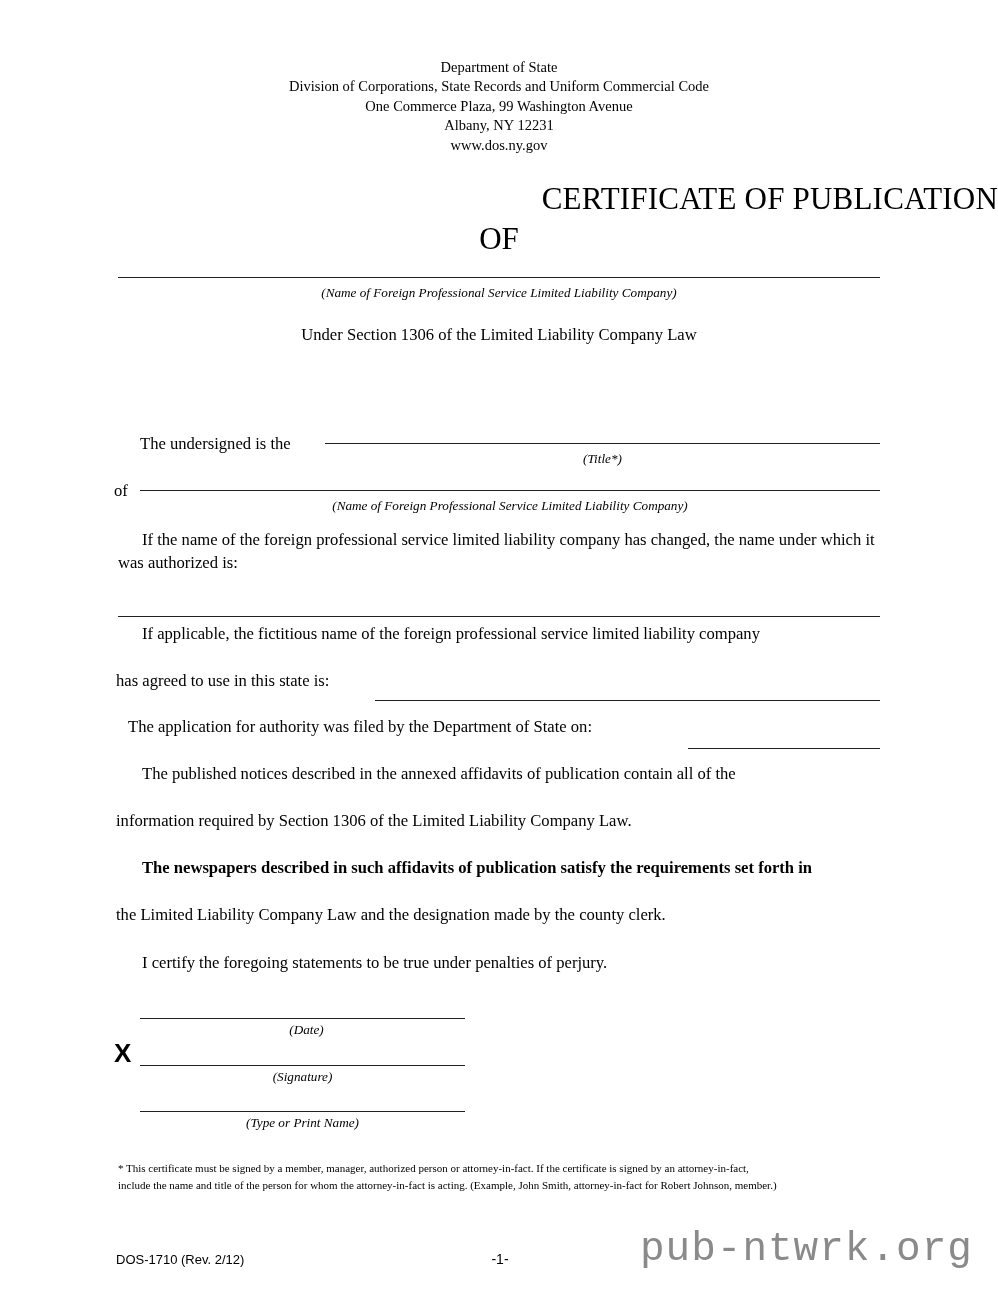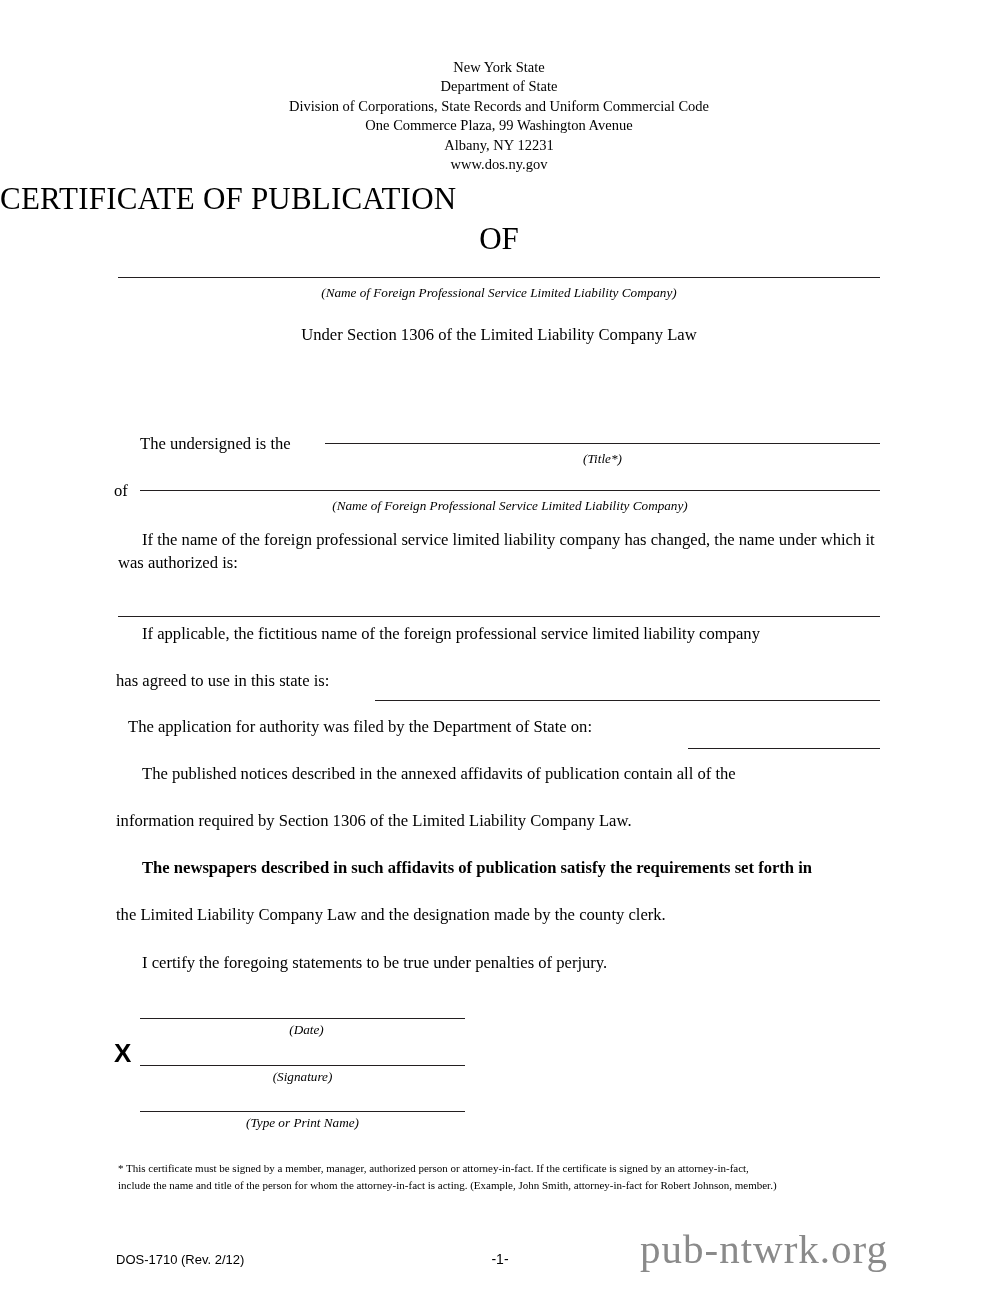--- a/index.html
+++ b/index.html
@@ -30,21 +30,21 @@
     line-height: 19.4px;
   }
   .agency-header div { white-space: nowrap; }
 
   
   .doc-title {
     position: absolute;
     left: 0;
     top: 178px;
     width: 998px;
-    text-align: left;
+    text-align: right;
     font-size: 31px;
     line-height: 42px;
     letter-spacing: 0.2px;
   }
   .doc-title-of {
     position: absolute;
     left: 0;
     top: 218px;
     width: 998px;
     text-align: center;
@@ -126,21 +126,20 @@
     letter-spacing: 1px;
     white-space: nowrap;
   }
 </style>
 </head>
 <body>
 
 <div id="page">
 
   <div class="agency-header">
-    <div>New York State</div>
     <div>Department of State</div>
     <div>Division of Corporations, State Records and Uniform Commercial Code</div>
     <div>One Commerce Plaza, 99 Washington Avenue</div>
     <div>Albany, NY 12231</div>
     <div>www.dos.ny.gov</div>
   </div>
 
   <div class="doc-title">CERTIFICATE OF PUBLICATION</div>
   <div class="doc-title-of">OF</div>
 
@@ -184,15 +183,15 @@
 
   <div class="rule-thin" style="left:140px; top:1111px; width:325px;"></div>
   <div class="caption" style="left:140px; top:1115px; width:325px;">(Type or Print Name)</div>
 
   <div class="footnote" style="left:118px; top:1160px; width:785px;">* This certificate must be signed by a member, manager, authorized person or attorney-in-fact. If the certificate is signed by an attorney-in-fact,</div>
   <div class="footnote" style="left:118px; top:1177px; width:785px;">include the name and title of the person for whom the attorney-in-fact is acting. (Example, John Smith, attorney-in-fact for Robert Johnson, member.)</div>
 
   <div class="footer-form" style="left:116px; top:1252px;">DOS-1710 (Rev. 2/12)</div>
   <div class="footer-page" style="left:450px; top:1251px; width:100px;">-1-</div>
 
-  <div class="watermark" style="left:640px; top:1225px;font-family:Liberation Serif, serif;">pub-ntwrk.org</div>
+  <div class="watermark" style="left:640px; top:1225px;">pub-ntwrk.org</div>
 
 </div>
 
 </body></html>

